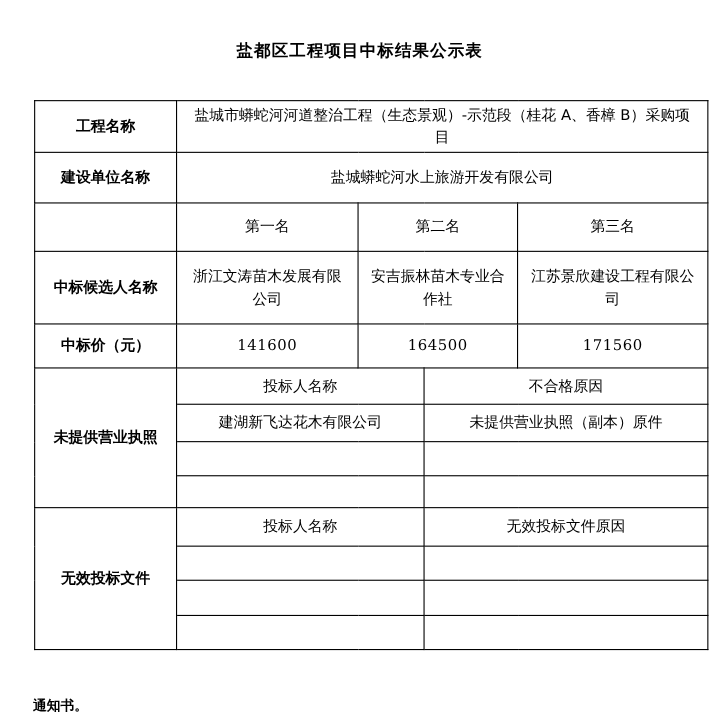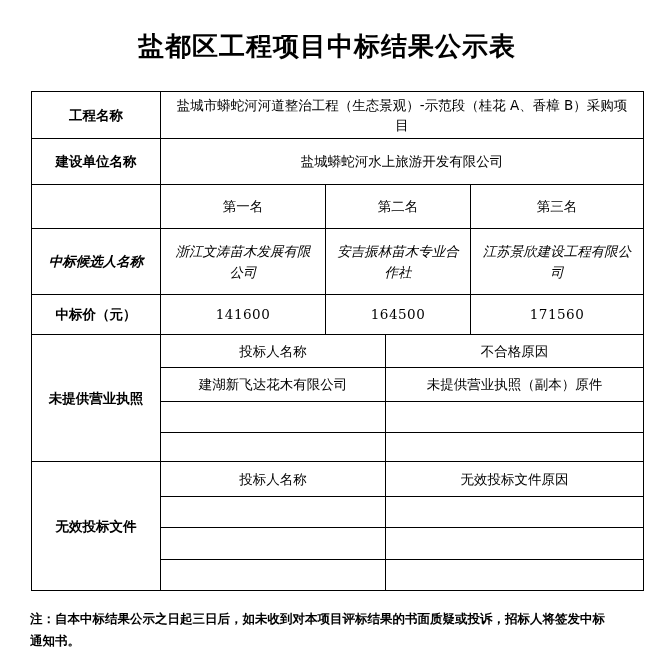--- a/index.html
+++ b/index.html
@@ -7,21 +7,21 @@
   body {
     width: 654px;
     height: 660px;
     background: #ffffff;
     color: #000000;
     font-family: "DejaVu Sans", sans-serif;
     overflow: hidden;
   }
   .page-title {
     margin: 32px 0 0 0;
-    font-size: 26px;
+    font-size: 15px;
     font-weight: bold;
     text-align: center;
     letter-spacing: 1px;
     line-height: 28px;
   }
   table.main {
     border-collapse: collapse;
     table-layout: fixed;
     width: 612px;
     margin: 31px 0 5px 31px;
@@ -35,21 +35,21 @@
     padding: 2px 10px;
     overflow: hidden;
     word-break: break-all;
   }
   td.lbl  { font-weight: bold; padding: 2px 4px; }
   td.hdr  { font-weight: normal; }
   td.num  { font-family: "DejaVu Serif", serif; font-size: 12px; letter-spacing: 0.5px; }
   tr.h47 { height: 47px; }
   tr.h46 { height: 46px; }
   tr.h44 { height: 44px; }
-  tr.h66 { height: 66px; font-style: italic; }
+  tr.h66 { height: 66px; }
   tr.h40 { height: 40px; }
   tr.h35 { height: 35px; }
   tr.h34 { height: 34px; }
   tr.h33 { height: 33px; }
   tr.h32 { height: 32px; }
   tr.h31 { height: 31px; }
   tr.h29 { height: 29px; }
   .note {
     margin: 17px 0 0 30px;
     width: 604px;
@@ -139,17 +139,17 @@
       <td colspan="2"></td>
     </tr>
     <tr class="h31">
       <td colspan="2"></td>
       <td colspan="2"></td>
     </tr>
   </tbody>
     </table>
 
   <div class="note">
-    <span>注：自本中标结果公示之日起三日后，如未收到对本项目评标结果的书面质疑或投诉，招标人将签发中标</span><br>
+    <br>
     <span>通知书。</span>
   </div>
 
 </div>
 
 </body></html>

